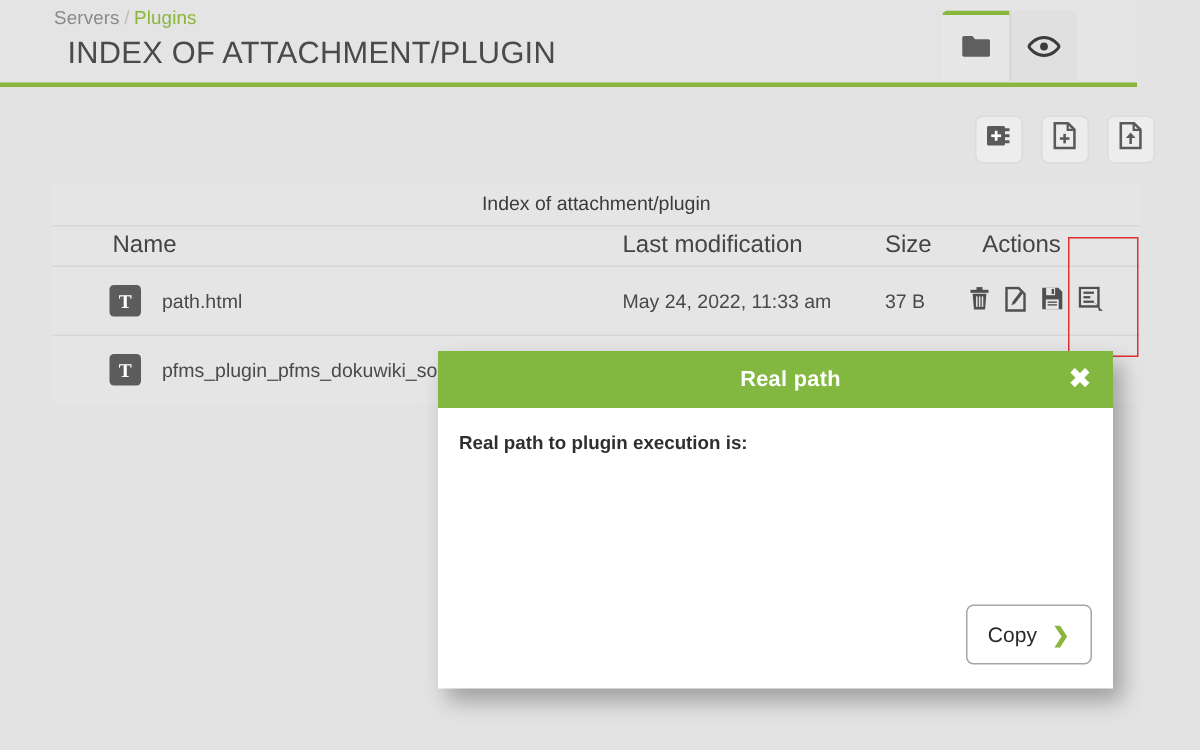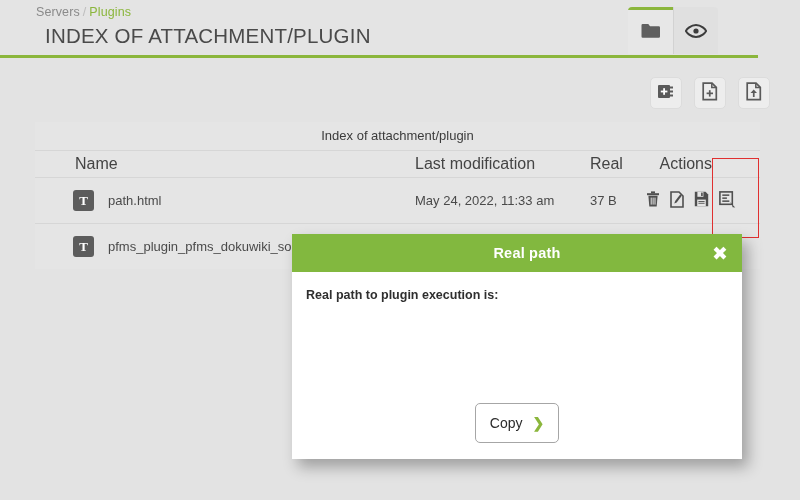--- a/index.html
+++ b/index.html
@@ -78,21 +78,21 @@
     height: 27px; border-top: 1px solid #d6d6d6;
     background: #e5e5e5; color: #444; font-size: 16px;
   }
   .tbody-row {
     height: 46px; border-top: 1px solid #d6d6d6;
     background: #e5e5e5; font-size: 13px; color: #4a4a4a;
   }
   .c-name  { width: 380px; padding-left: 40px; display: flex; align-items: center; }
   .c-mod   { width: 175px; text-align: left; }
   .c-size  { width: 60px;  text-align: left; }
-  .c-act   { width: 62px;  text-align: right; }
+  .c-act   { width: 62px;  text-align: center; }
   .c-extra { flex: 1; }
   .thead .c-name { padding-left: 40px; }
   .file-icon {
     width: 21px; height: 21px; background: #5c5c5c; border-radius: 3px;
     color: #fff; font-family: "Liberation Serif", serif; font-weight: bold;
     font-size: 13px; line-height: 21px; text-align: center;
     margin-left: -2px; margin-right: 14px; flex: none;
   }
   .fname { white-space: nowrap; overflow: hidden; }
   .actions { display: flex; align-items: center; gap: 10px; margin-left: -4px; }
@@ -122,21 +122,21 @@
     position: absolute; right: 14px; top: 50%; transform: translateY(-50%);
     color: #fff; font-size: 19px; font-weight: bold; line-height: 1;
     cursor: pointer; font-family: "DejaVu Sans", sans-serif;
   }
   .modal-body { padding: 16px 14px 8px 14px; min-height: 131px; }
   .modal-label {
     font-size: 12.5px; font-weight: bold; color: #2f2f2f; 
   }
   .modal-path { font-size: 12.5px; color: #2f2f2f; }
   .modal-foot {
-    display: flex; justify-content: center;
+    display: flex; justify-content: flex-end;
     padding: 0 14px 16px 14px;
   }
   .copy-btn {
     min-width: 78px; height: 40px; border-radius: 5px;
     background: #fff; border: 1px solid #a6a6a6;
     display: flex; align-items: center; justify-content: center; gap: 10px;
     padding: 0 14px; cursor: pointer;
     font-size: 14px; color: #2b2b2b;
   }
   .copy-chev { color: #8bb63c; font-size: 14px; font-weight: bold; }
@@ -206,21 +206,21 @@
       </span>
     </div>
   </div>
 
   <div class="table-wrap">
     <div class="table-title">Index of attachment/plugin</div>
 
     <div class="trow thead">
       <div class="c-name">Name</div>
       <div class="c-mod">Last modification</div>
-      <div class="c-size">Real</div>
+      <div class="c-size">Size</div>
       <div class="c-act">Actions</div>
       <div class="c-extra"></div>
     </div>
 
     <div class="trow tbody-row">
       <div class="c-name">
         <span class="file-icon">T</span>
         <span class="fname">path.html</span>
       </div>
       <div class="c-mod">May 24, 2022, 11:33 am</div>

